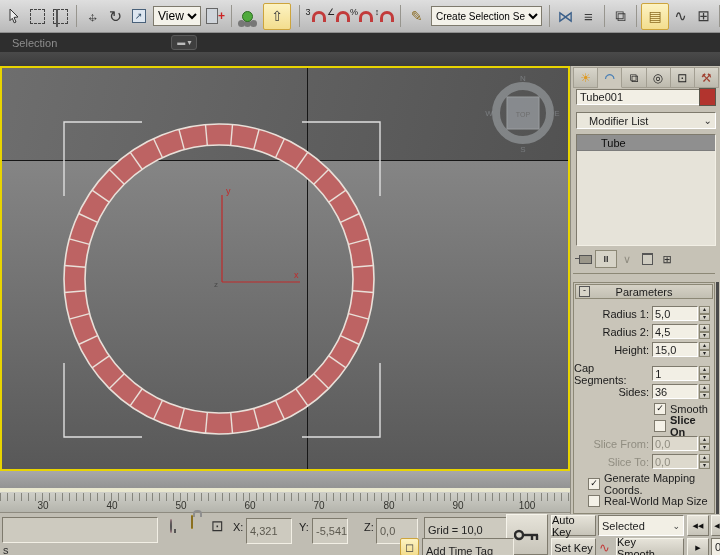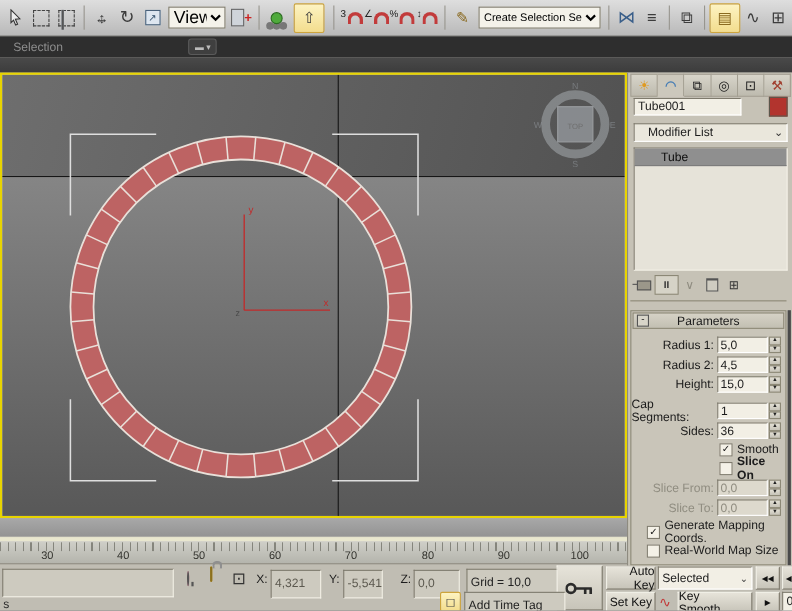--- a/index.html
+++ b/index.html
@@ -12,21 +12,21 @@
            background:linear-gradient(#dedede,#b9b9b9);
            border-bottom:1px solid #8e8e8e;display:flex;align-items:center;
            padding-left:3px;box-sizing:border-box;overflow:hidden;white-space:nowrap;}
   .ico{display:inline-flex;align-items:center;justify-content:center;
        width:23px;height:25px;font-size:14px;color:#3c3c3c;flex:none;}
   .sep{width:1px;height:22px;background:#97958e;margin:0 4px;flex:none;}
   .dashbox{width:13px;height:13px;border:1px dashed #444;}
   .dashbox .in{width:6px;height:6px;background:#9aa7b8;border:1px solid #555;margin:2px;}
   .sqscale{width:12px;height:12px;border:1px solid #49617a;background:#dde6f0;
            display:flex;align-items:center;justify-content:center;font-size:9px;color:#2c4a66;}
-  select.tbsel{height:20px;font-size:16px;font-family:"Liberation Sans",sans-serif;
+  select.tbsel{height:20px;font-size:12px;font-family:"Liberation Sans",sans-serif;
                background:#f4f2ea;border:1px solid #7e7a6d;}
   .hl{background:linear-gradient(#fdf3c2,#f3dd8e);border:1px solid #cda43c;border-radius:2px;}
   .magnet{display:inline-block;width:8px;height:8px;border:3px solid #c23b3b;
           border-bottom:0;border-radius:7px 7px 0 0;}
   .snapnum{font-size:9px;margin-right:1px;margin-top:-8px;color:#222;}
   .grnball{width:9px;height:9px;border-radius:50%;background:#4faa3c;border:1px solid #2c6b22;
            box-shadow:0 7px 0 -2px #777,-6px 7px 0 -2px #777,6px 7px 0 -2px #777;}
   .redplus{color:#c22;font-weight:bold;font-size:12px;}
   .doorico{width:10px;height:14px;background:#cfd4da;border:1px solid #666;}
   
@@ -319,21 +319,21 @@
       </div>
 
     <div class="btn abs" style="left:506px;top:1px;width:42px;height:41px;">
       <svg width="26" height="14" viewBox="0 0 26 14">
         <circle cx="5" cy="7" r="4" fill="none" stroke="#2b2b2b" stroke-width="2.4"></circle>
         <line x1="9" y1="7" x2="24" y2="7" stroke="#2b2b2b" stroke-width="2.4"></line>
         <line x1="18" y1="7" x2="18" y2="12" stroke="#2b2b2b" stroke-width="2.4"></line>
         <line x1="23" y1="7" x2="23" y2="12" stroke="#2b2b2b" stroke-width="2.4"></line>
       </svg>
     </div>
-    <div class="btn abs" style="left:551px;top:2px;width:45px;height:21px;text-align:right;">
+    <div class="btn abs" style="left:551px;top:2px;width:45px;height:21px;">
         <span>Auto Key</span>
       </div>
     <div class="whitefield abs" style="left:598px;top:2px;width:86px;height:21px;justify-content:space-between;">
       <span>Selected</span>
         <span style="font-size:9px;color:#444;">⌄</span>
     </div>
     <div class="btn abs" style="left:687px;top:2px;width:22px;height:21px;font-size:7px;">
         <span>◀◀</span>
       </div>
     <div class="btn abs" style="left:711px;top:2px;width:12px;height:21px;font-size:7px;">
@@ -376,21 +376,21 @@
       <span class="ptab">
           <span>◎</span>
         </span>
       <span class="ptab">
           <span>⊡</span>
         </span>
       <span class="ptab">
           <span style="color:#a04030;">⚒</span>
         </span>
     </div>
-    <div class="whitefield abs" style="left:5px;top:23px;width:98px;height:16px;">
+    <div class="whitefield abs" style="left:5px;top:23px;width:138px;height:16px;">
         <span>Tube001</span>
       </div>
     <div class="abs" id="objcolor" style="left: 128px; top: 22px; width: 17px; height: 18px; border: 1px solid rgb(90, 87, 76); box-sizing: border-box; background: rgb(178, 52, 46);"></div>
     <div class="whitefield abs" style="left:5px;top:46px;width:140px;height:17px;justify-content:space-between;background:#eae7dc;padding-left:12px;">
       <span>Modifier List</span>
         <span style="font-size:10px;color:#333;">⌄</span>
     </div>
     <div class="abs" style="left:5px;top:68px;width:140px;height:112px;background:#e6e3d9;border:1px solid;border-color:#7e7a6d #f2efe5 #f2efe5 #7e7a6d;box-sizing:border-box;">
       <div class="stackrow">
           <span>Tube</span>

